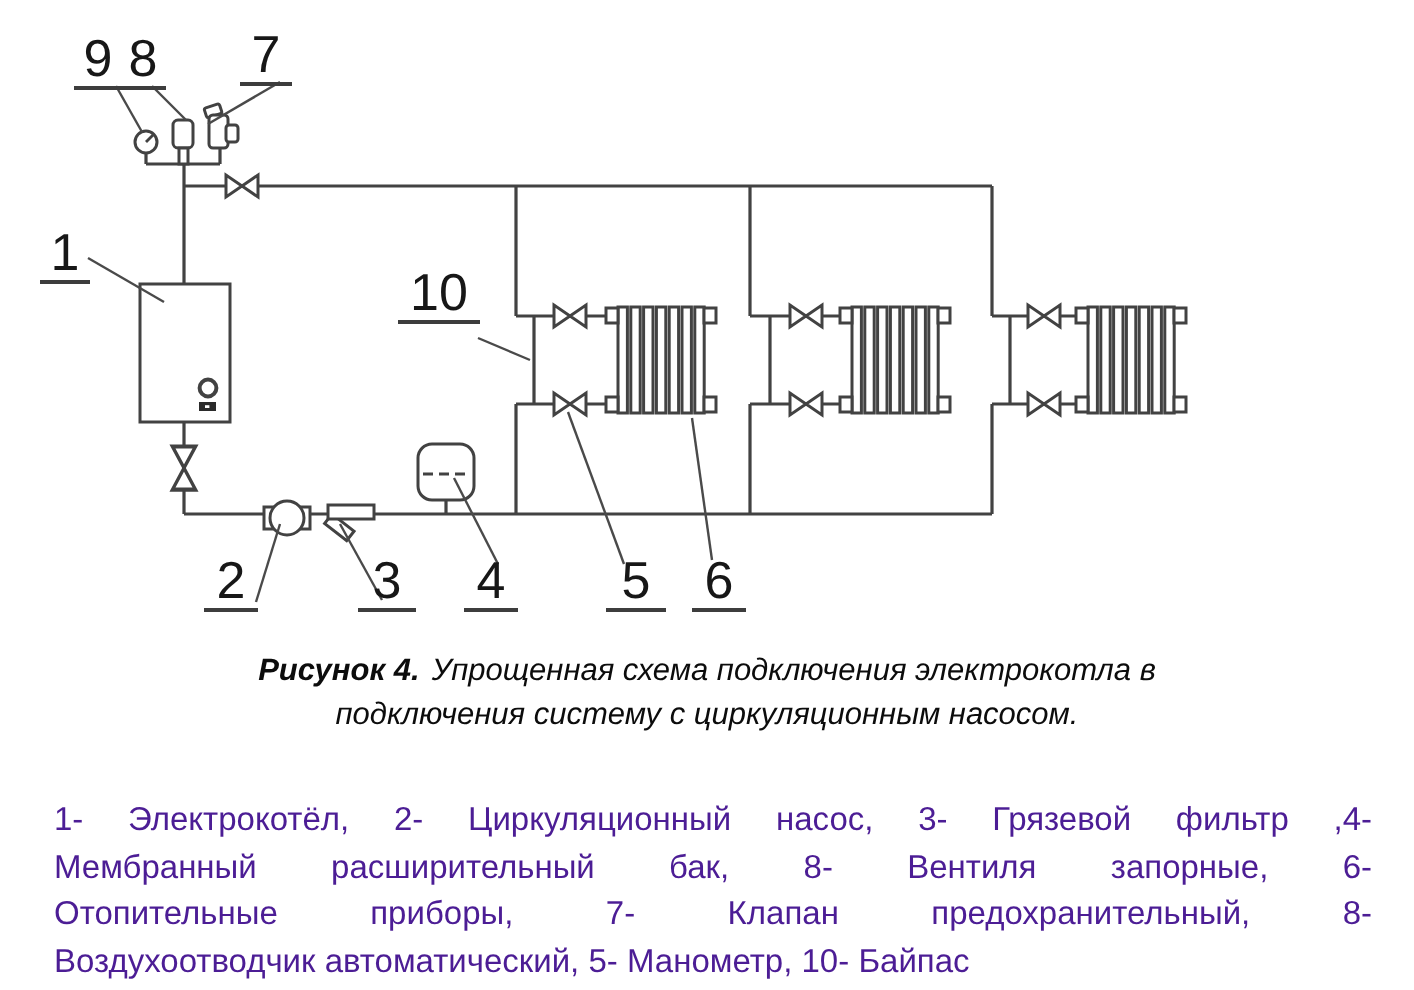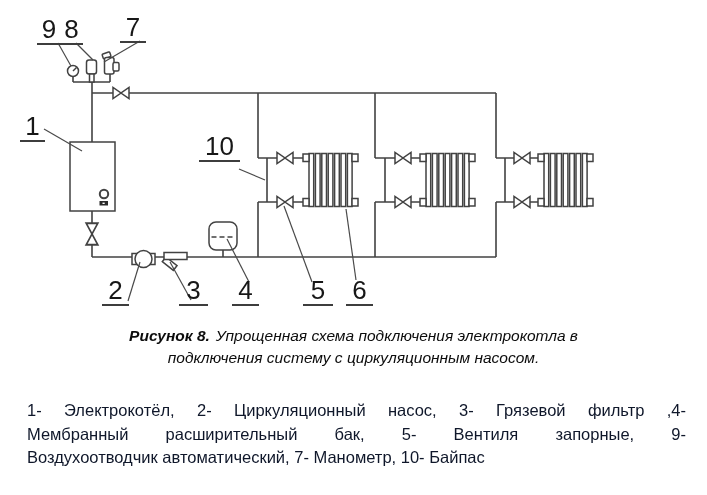--- a/index.html
+++ b/index.html
@@ -18,21 +18,21 @@
     color:#171717;border-bottom:2px solid #3d3d3d;padding-bottom:1px;
     letter-spacing:0;
   }
   .caption{
     position:absolute;top:325px;left:0;right:0;text-align:center;
     font-style:italic;font-size:15.5px;line-height:21.5px;color:#0c0c0c;
   }
   .cap-prefix{font-weight:700;margin-right:6px;}
   .legend{
     position:absolute;top:399px;left:27px;right:21px;
-    font-size:16.5px;line-height:23.5px;color:#0f172a;
+    font-size:16.5px;line-height:23.5px;color:#4c1d95;
   }
   .legend-line.just{text-align:justify;text-align-last:justify;}
 </style>
 </head>
 <body>
 
 <div class="stage">
 
   <svg class="schematic" viewBox="0 0 707 310" aria-hidden="true">
     <defs>
@@ -138,23 +138,24 @@
   <div class="callout" style="left:179px;top:277px;width:29px">3</div>
   <div class="callout" style="left:232px;top:277px;width:27px">4</div>
   <div class="callout" style="left:303px;top:277px;width:30px">5</div>
   <div class="callout" style="left:346px;top:277px;width:27px">6</div>
   <div class="callout" style="left:120px;top:14px;width:26px">7</div>
   <div class="callout" style="left:60px;top:16px;width:23px">8</div>
   <div class="callout" style="left:37px;top:16px;width:24px">9</div>
   <div class="callout" style="left:199px;top:133px;width:41px">10</div>
 
   <div class="caption">
-    <div><span class="cap-prefix">Рисунок 8.</span><span>Упрощенная схема подключения электрокотла в</span></div>
+    <div><span class="cap-prefix">Рисунок 4.</span><span>Упрощенная схема подключения электрокотла в</span></div>
     <div>подключения систему с циркуляционным насосом.</div>
   </div>
 
   <div class="legend">
     <div class="legend-line just">1- Электрокотёл, 2- Циркуляционный насос, 3- Грязевой фильтр ,4-</div>
-    <div class="legend-line just">Мембранный расширительный бак, 5- Вентиля запорные, 9-</div>
-    <div class="legend-line">Воздухоотводчик автоматический, 7- Манометр, 10- Байпас</div>
+    <div class="legend-line just">Мембранный расширительный бак, 8- Вентиля запорные, 6-</div>
+    <div class="legend-line just">Отопительные приборы, 7- Клапан предохранительный, 8-</div>
+    <div class="legend-line">Воздухоотводчик автоматический, 5- Манометр, 10- Байпас</div>
   </div>
 
 </div>
 
 </body></html>

